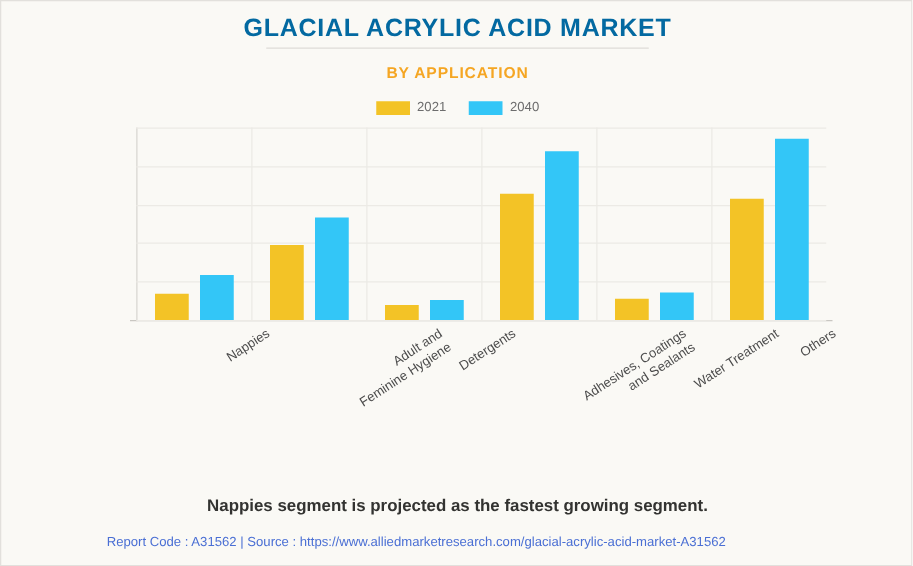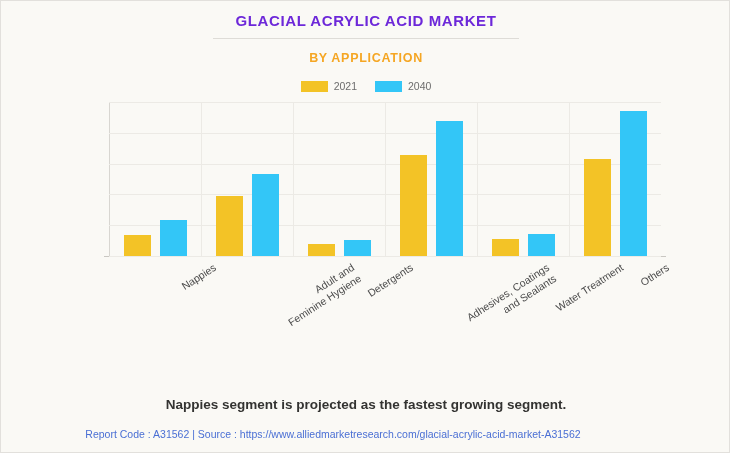--- a/index.html
+++ b/index.html
@@ -20,24 +20,24 @@
     overflow: hidden;
   }
 
   
   #chart-title {
     position: absolute;
     left: 0;
     top: 11px;
     width: 730px;
     text-align: center;
-    font-size: 15px;
+    font-size: 20px;
     font-weight: bold;
     letter-spacing: 0.6px;
-    color: #6d28d9;
+    color: #0369a1;
   }
   #title-rule {
     position: absolute;
     left: 212px;
     top: 37px;
     width: 306px;
     height: 1px;
     background: #dedcd7;
   }
   #chart-subtitle {

